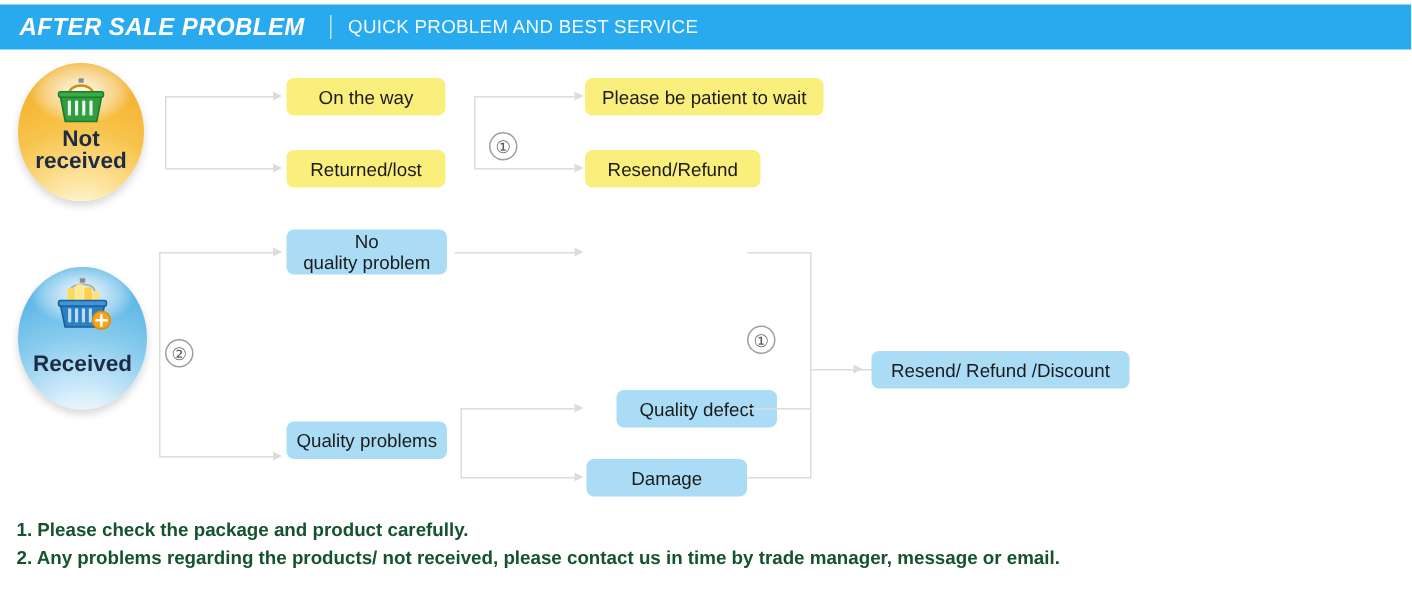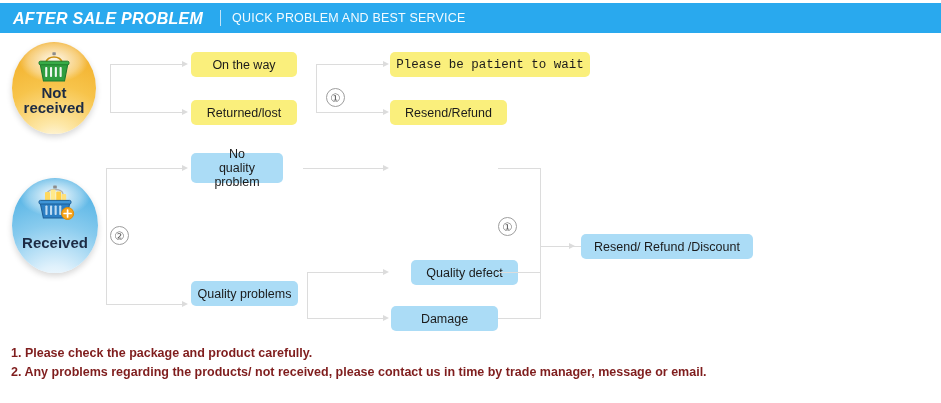--- a/index.html
+++ b/index.html
@@ -149,21 +149,21 @@
     transform: translateX(-50%);
     z-index: 2;
   }
 
   
   .footnotes {
     position: absolute;
     left: 11px;
   }
   .footnote {
-    color: #7f1d1d;
+    color: #14532d;
     font-size: 12.5px;
     font-weight: bold;
     line-height: 1.55;
     white-space: nowrap;
   }
 </style>
 </head>
 <body>
 
 <div id="page">
@@ -202,21 +202,21 @@
   <div class="node yellow" style="left:191px; top:100px; width:106px; height:25px;">Returned/lost</div>
   <div class="node yellow" style="left:191px; top:52px; width:106px; height:25px;">On the way</div>
 
   <div class="ln v" style="left:316px; top:64px; height:48px;"></div>
   <div class="ln h" style="left:316px; top:64px; width:67px;"></div>
   <div class="arrow-head" style="left:383px; top:60.5px;"></div>
   <div class="ln h" style="left:316px; top:112px; width:67px;"></div>
   <div class="arrow-head" style="left:383px; top:108.5px;"></div>
   <div class="step-marker" style="left:326px; top:88px;">①</div>
 
-  <div class="node yellow" style="left:390px; top:52px; width:200px; height:25px;font-family:Liberation Mono, monospace;">Please be patient to wait</div>
+  <div class="node yellow" style="left:390px; top:52px; width:159px; height:25px;">Please be patient to wait</div>
   <div class="node yellow" style="left:390px; top:100px; width:117px; height:25px;text-align:center;">Resend/Refund</div>
 
   <div class="sphere sphere-blue" style="left:12px; top:178px; width:86px; height:95px; padding-bottom:22px;">
     <span class="sphere-icon" style="top:6px;">
       <svg width="46" height="42" viewBox="0 0 46 42" aria-hidden="true">
         <rect x="21.2" y="1.5" width="3.6" height="3" rx="0.6" fill="#8c8c8c"></rect>
         <path d="M15 10 C15 4, 31 4, 31 10" fill="none" stroke="#b0b0b0" stroke-width="1.3"></path>
         <g>
           <rect x="13" y="8" width="5" height="11" rx="1" fill="#ffd85e"></rect>
           <rect x="18.6" y="5.5" width="5" height="13.5" rx="1" fill="#ffe98a"></rect>
@@ -238,21 +238,21 @@
     <span class="sphere-label">Received</span>
   </div>
 
   <div class="ln v" style="left:106px; top:168px; height:136px;"></div>
   <div class="ln h" style="left:106px; top:168px; width:76px;"></div>
   <div class="arrow-head" style="left:182px; top:164.5px;"></div>
   <div class="ln h" style="left:106px; top:304px; width:76px;"></div>
   <div class="arrow-head" style="left:182px; top:300.5px;"></div>
   <div class="step-marker" style="left:110px; top:226px;">②</div>
 
-  <div class="node blue" style="left:191px; top:153px; width:92px; height:30px;">No
+  <div class="node blue" style="left:191px; top:153px; width:107px; height:30px;">No
 quality problem</div>
   <div class="node blue" style="left:191px; top:281px; width:107px; height:25px;">Quality problems</div>
 
   <div class="ln h" style="left:303px; top:168px; width:80px;"></div>
   <div class="arrow-head" style="left:383px; top:164.5px;"></div>
 
   <div class="ln v" style="left:307px; top:272px; height:46px;"></div>
   <div class="ln h" style="left:307px; top:272px; width:76px;"></div>
   <div class="arrow-head" style="left:383px; top:268.5px;"></div>
   <div class="ln h" style="left:307px; top:318px; width:76px;"></div>

